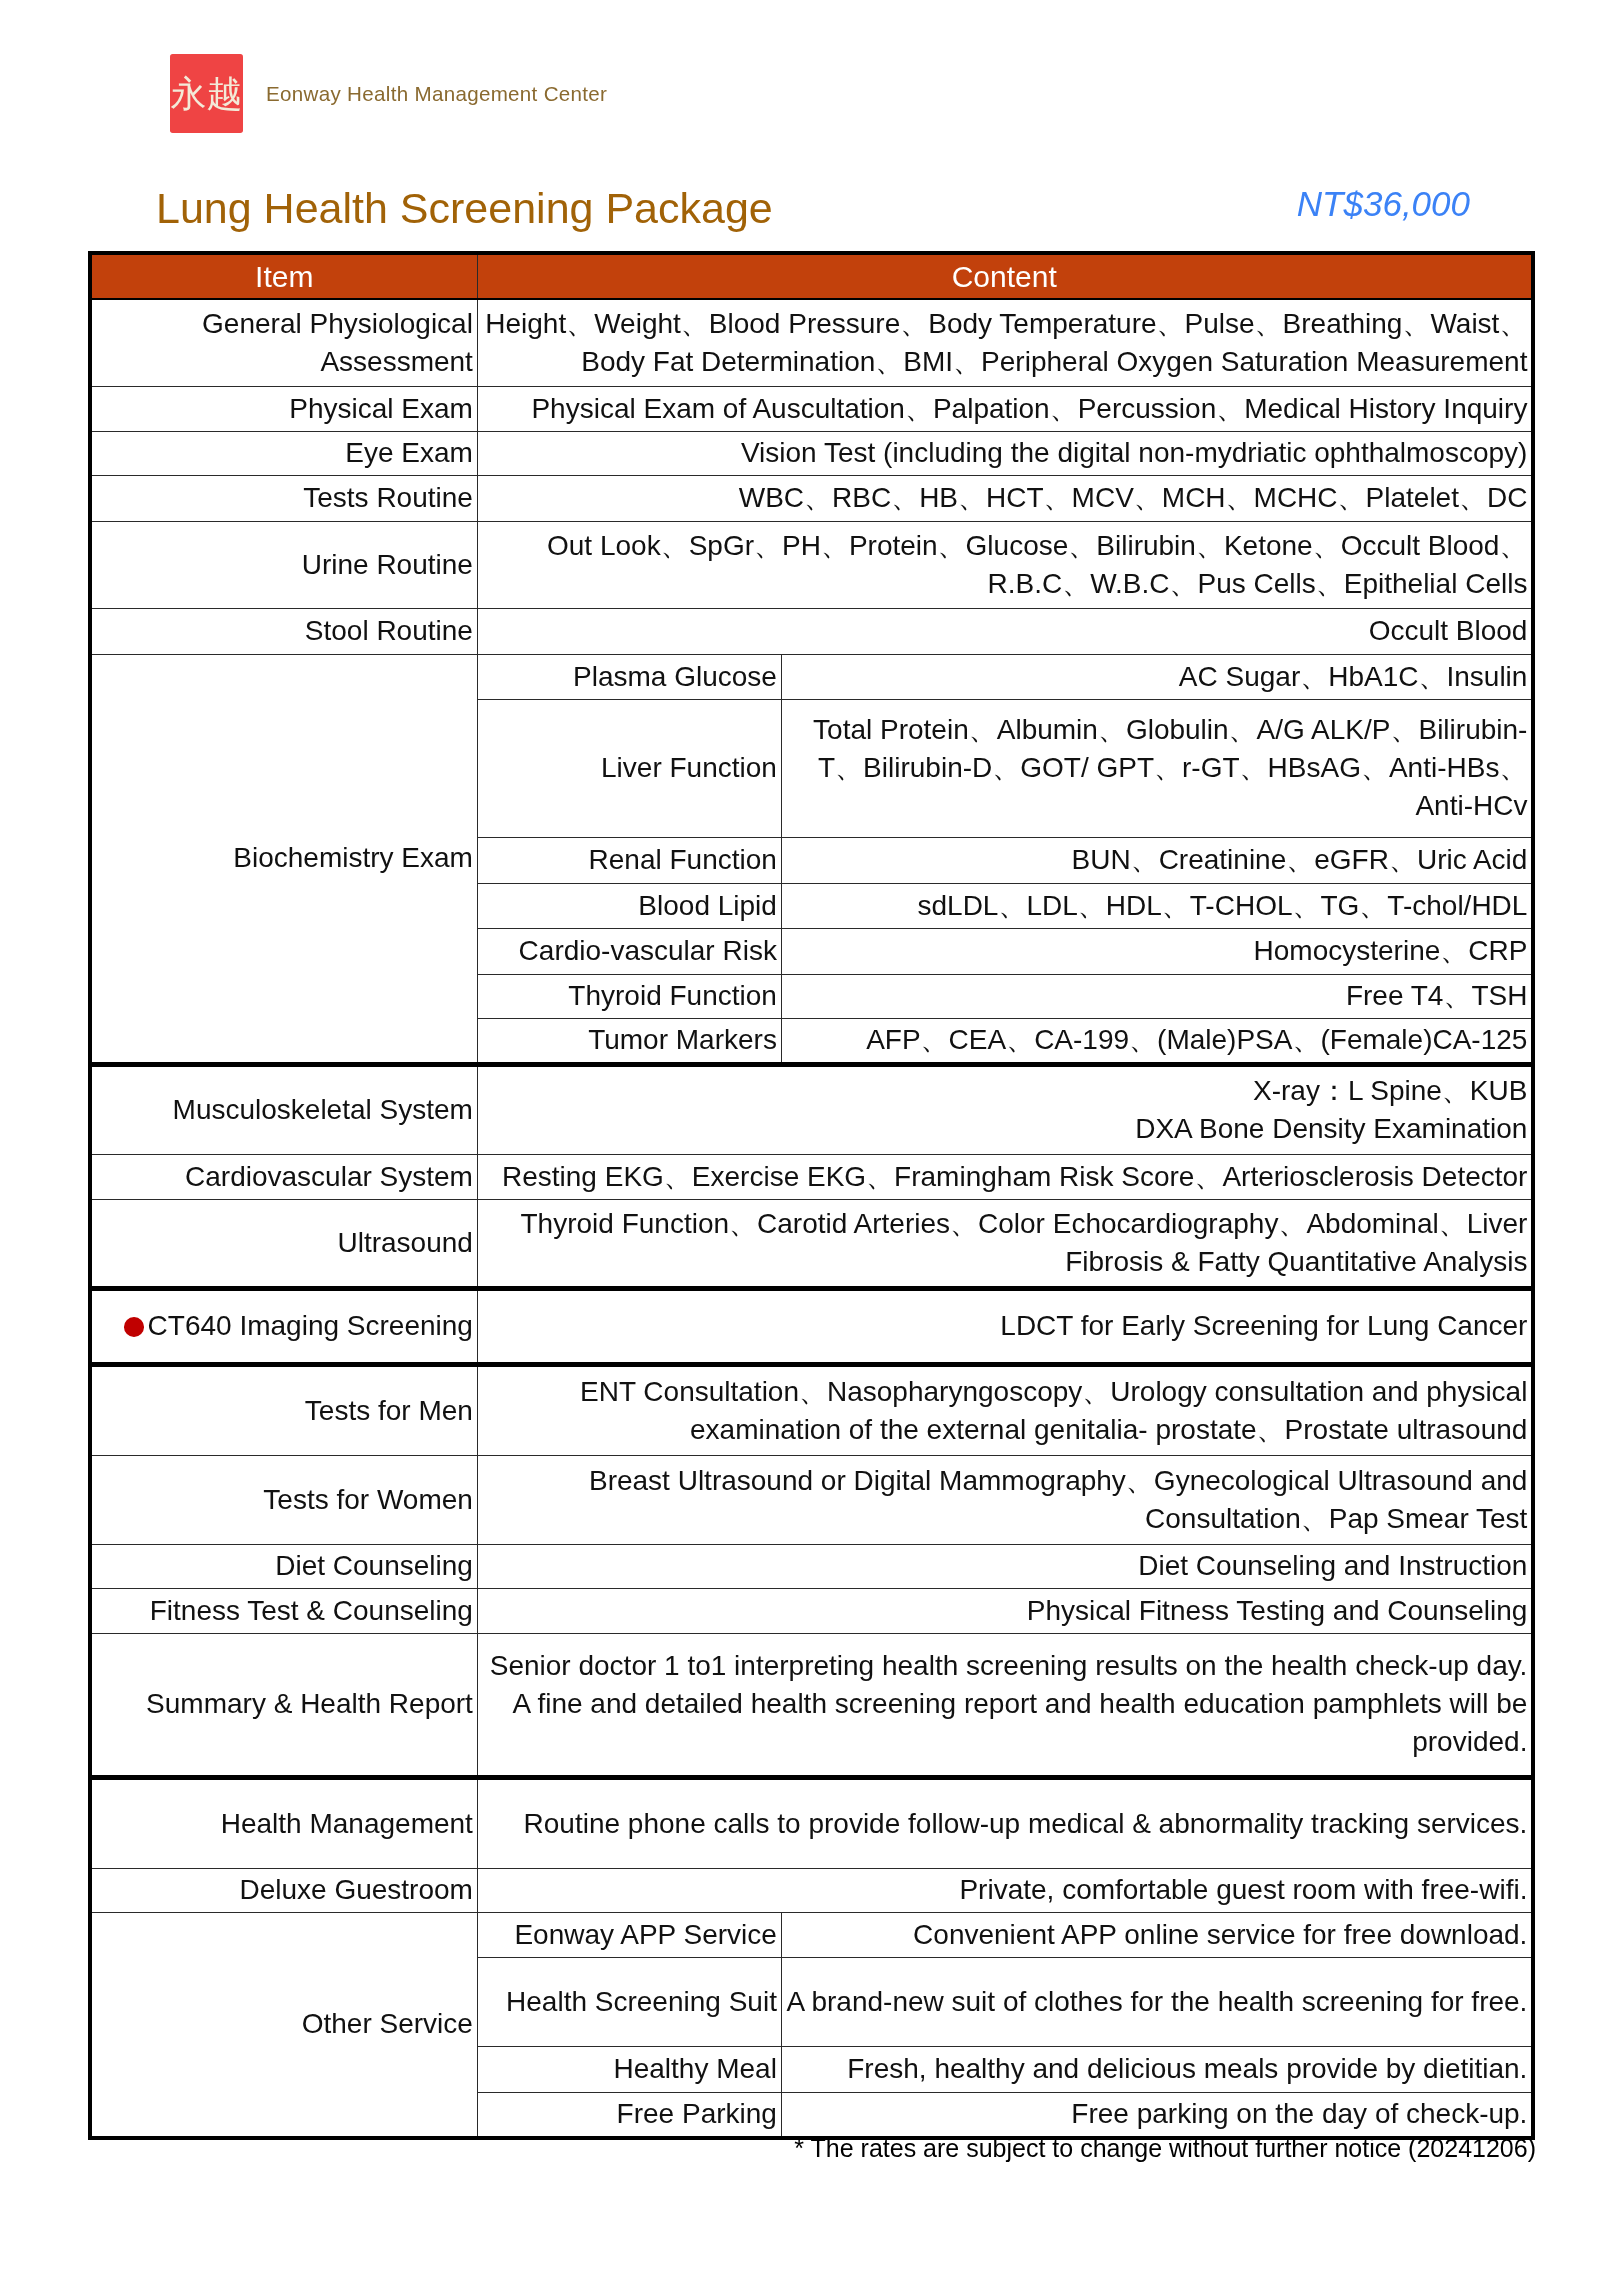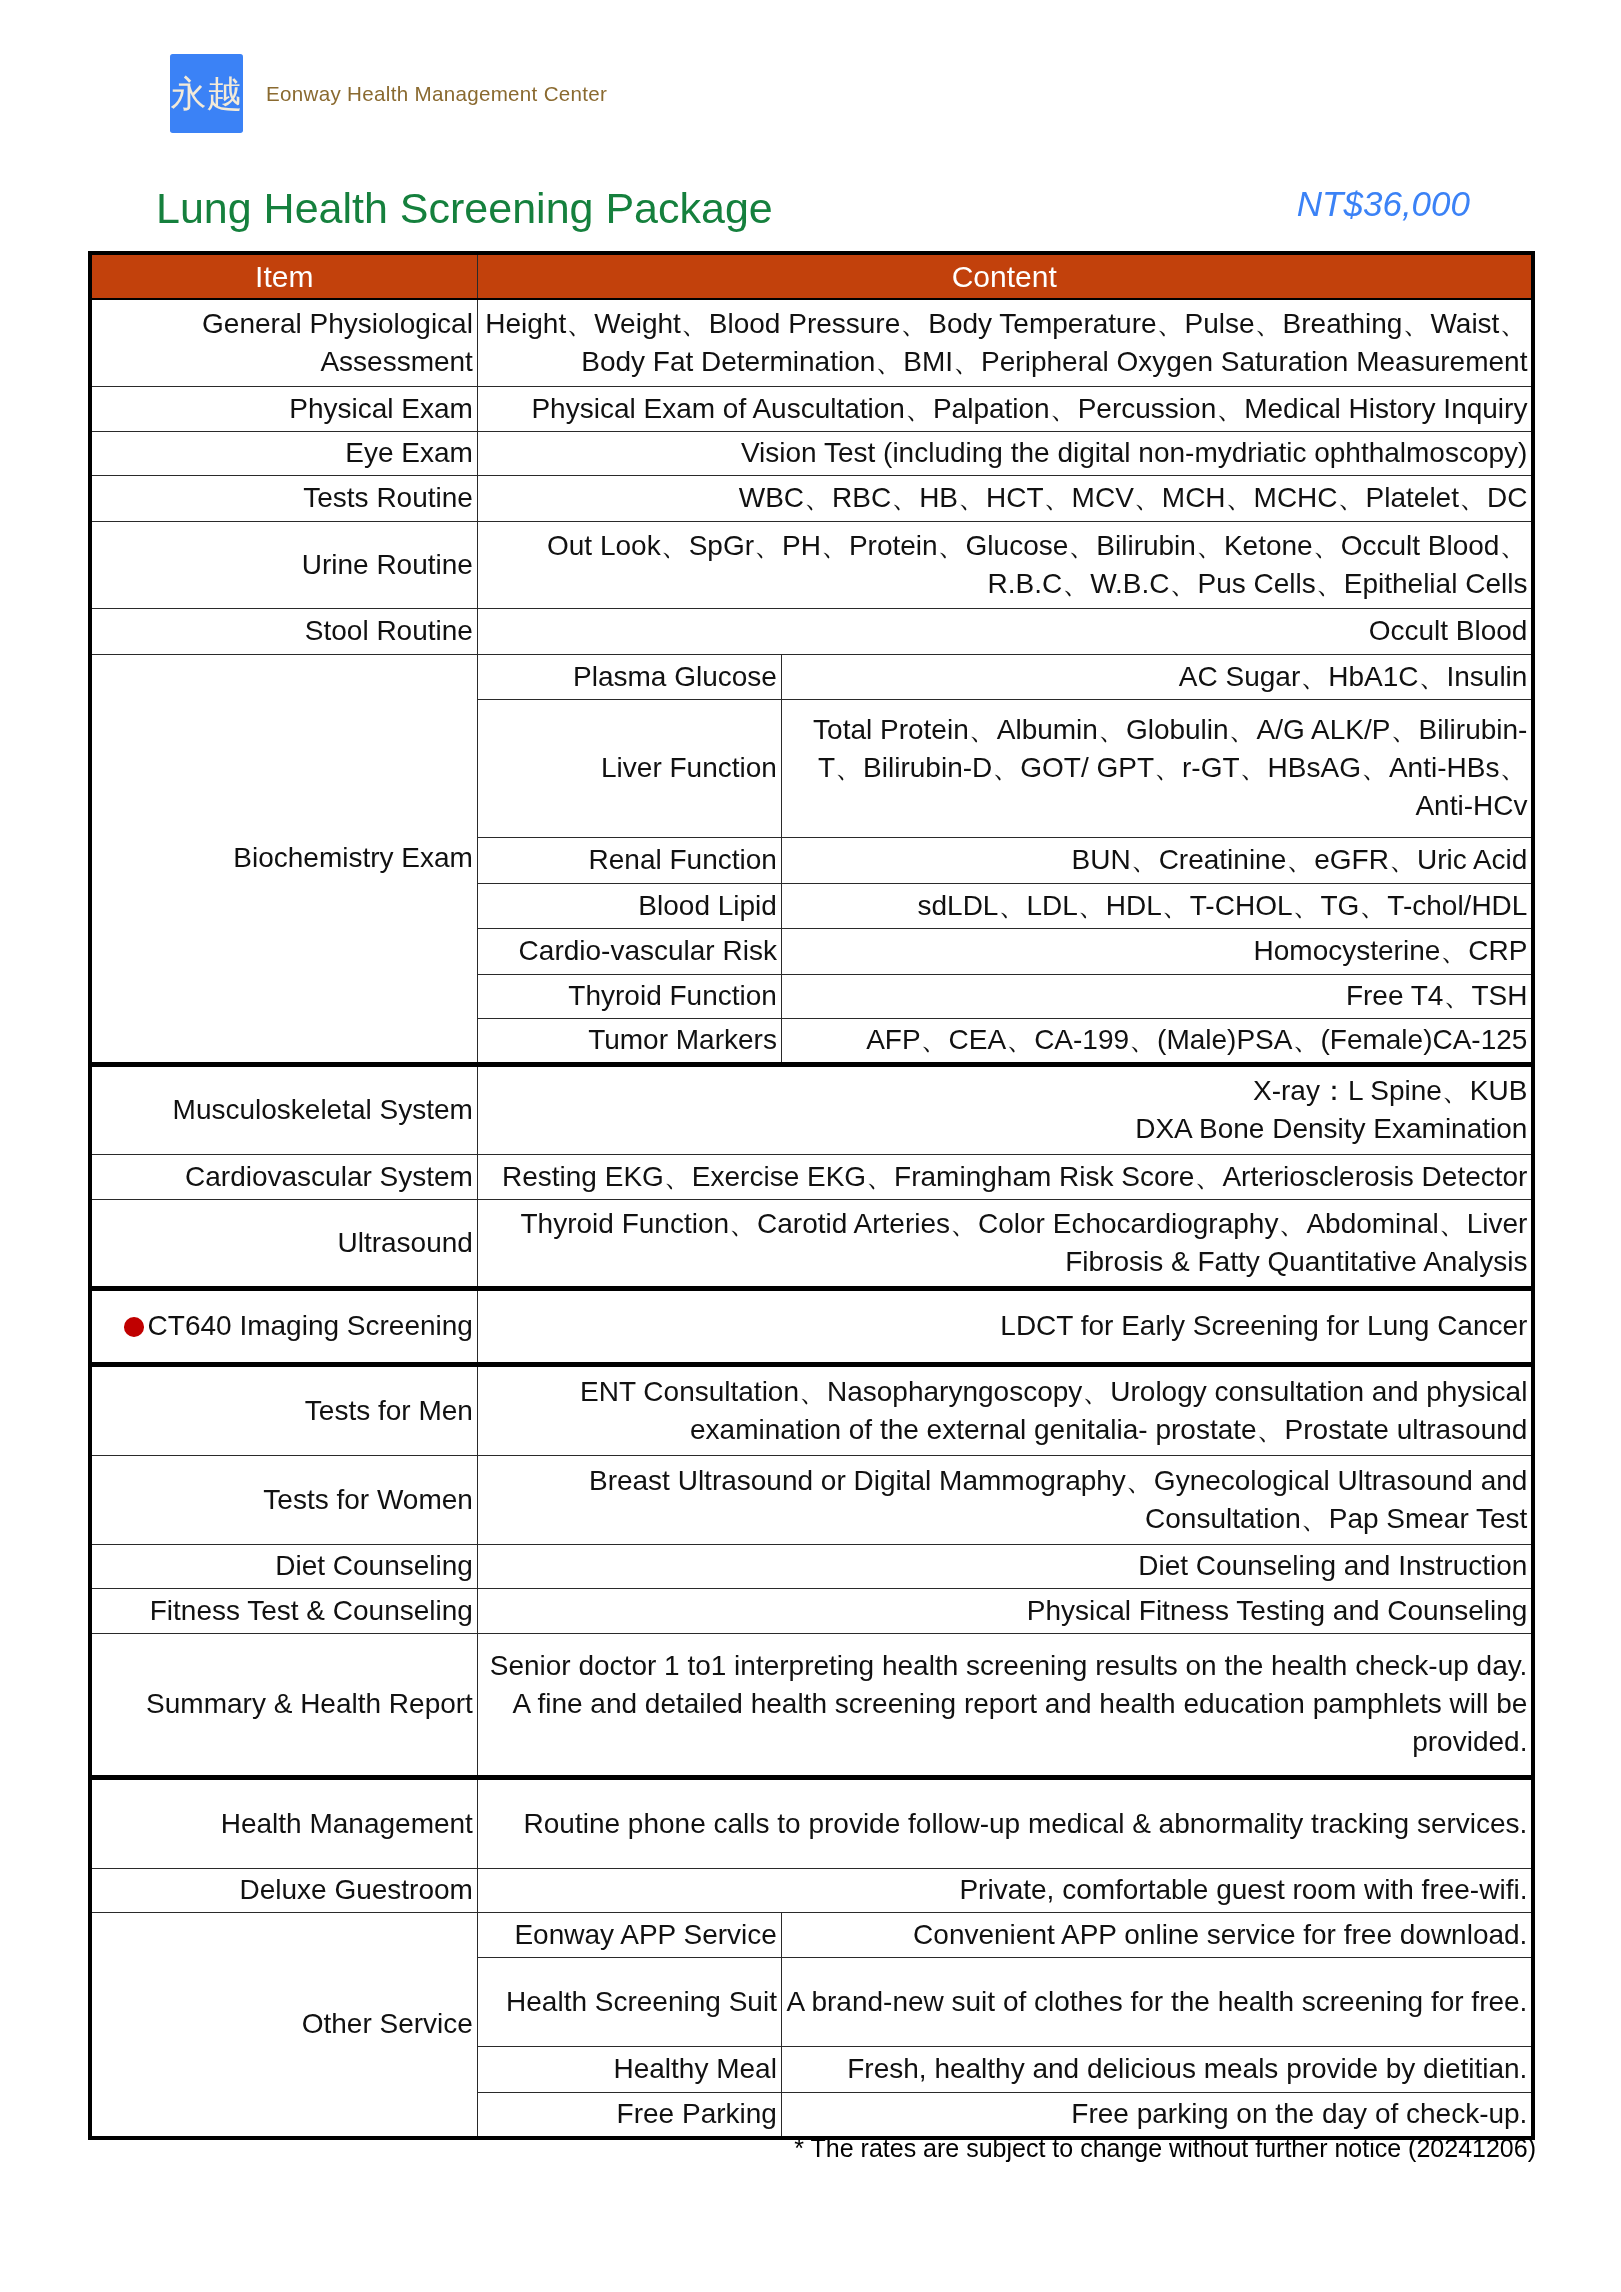--- a/index.html
+++ b/index.html
@@ -1,24 +1,24 @@
 <!DOCTYPE html>
 <html style="font-size:14.3px"><head>
 <meta charset="utf-8">
 <style>
   html, body { margin:0; padding:0; background:#ffffff; }
   body { width:1622px; height:2293px; position:relative; overflow:hidden;
          font-family:"Liberation Sans", sans-serif; color:#111; }
   .logo { position:absolute; left:170px; top:54px; display:flex; align-items:center; }
-  .logo-mark { width:73px; height:79px; background:#3b82f6; border-radius:2.7px; position:relative;
+  .logo-mark { width:73px; height:79px; background:#ef4444; border-radius:2.7px; position:relative;
                color:#f3ead8; font-family:"DejaVu Serif", serif; font-size:36px; line-height:79px; text-align:center; }
   .logo-text { margin-left:23px; color:#8a6a30; }
   .logo-cn { font-size:41px; font-weight:bold; letter-spacing:9px; line-height:48px; font-family:"DejaVu Sans", sans-serif; }
   .logo-en { font-size:20.6px; line-height:25px; letter-spacing:0.3px; }
-  .title { position:absolute; left:156px; top:184px; font-size:43px; font-weight:normal; color:#15803d; }
+  .title { position:absolute; left:156px; top:184px; font-size:43px; font-weight:normal; color:#a16207; }
   .price { position:absolute; right:152px; top:184px; font-size:35px; color:#3b82f6;font-style:italic; }
   table.pkg { position:absolute; left:88px; top:251px; width:1447px; border-collapse:collapse;
               border:4.5px solid #000; table-layout:fixed; }
   table.pkg td, table.pkg th { border:1.8px solid #2a2a2a; padding:0 3.6px; font-size:28px; line-height:38px;
               vertical-align:middle; font-weight:normal; text-align:right; }
   table.pkg th { background:#c2410c; color:#fff; text-align:center; height:43px; font-size:30px; border-bottom:2.7px solid #000; }
   .c1 { width:387px; } .c2 { width:304px; }
   tr.thick td { border-top:5.4px solid #000; }
   .dot { display:inline-block; width:19.7px; height:19.7px; border-radius:50%; background:#c00000; margin-right:3.6px; vertical-align:-1.8px; }
   .note { position:absolute; right:86px; top:2134px; font-size:25px; color:#000; }

